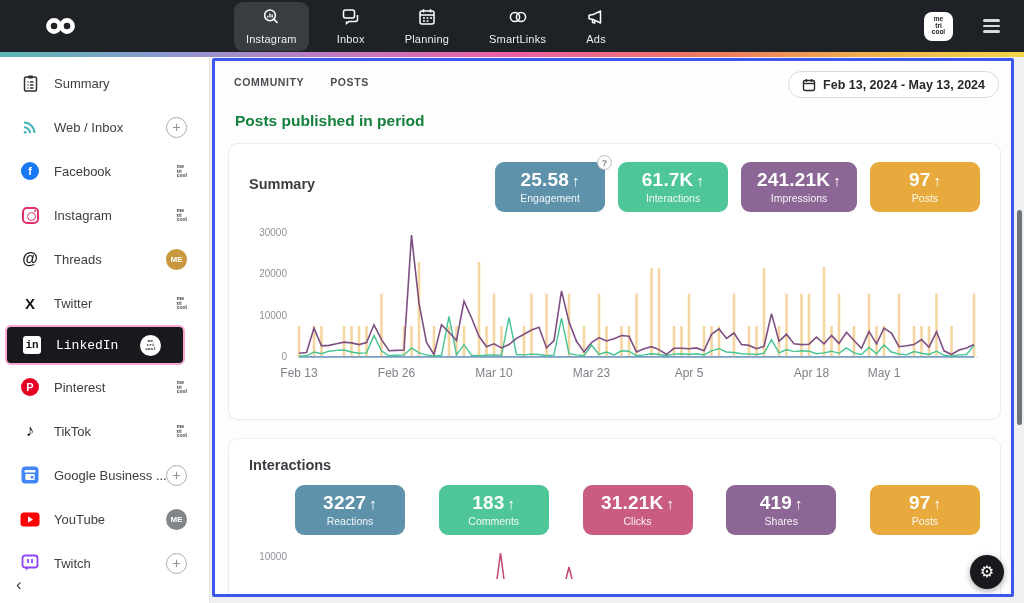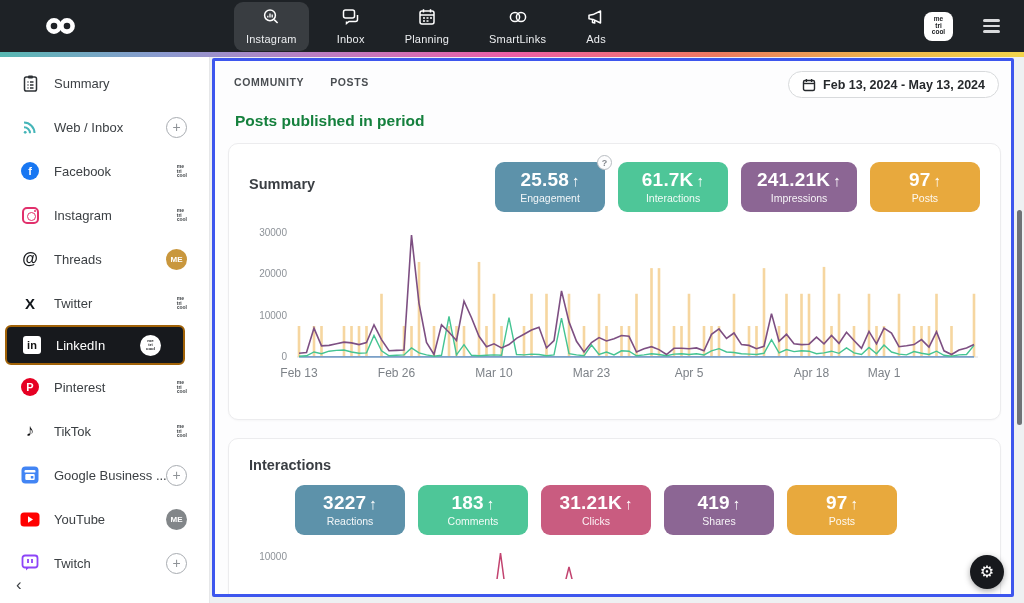--- a/index.html
+++ b/index.html
@@ -40,21 +40,21 @@
   .tiktok-g { font-size:17px; font-weight:700; color:#121214; }
   .li-sq { width:18px; height:18px; background:#fff; border-radius:3px; color:#111; font-weight:800; font-size:11px; display:flex; align-items:center; justify-content:center; }
   .badge-plus { width:21px; height:21px; border:1.5px solid #a8acb1; border-radius:50%; color:#8e9297; font-size:14px; font-weight:400; display:flex; align-items:center; justify-content:center; cursor:pointer; }
   .badge-brand { display:flex; flex-direction:column; align-items:flex-start; }
   .badge-brand i { font-style:normal; font-size:5px; line-height:4.6px; font-weight:700; color:#3c4044; }
   .badge-me { width:21px; height:21px; border-radius:50%; color:#fff; font-size:8px; font-weight:700; display:flex; align-items:center; justify-content:center; }
   .gold { background:#c9973d; }
   .grey { background:#828689; }
   .badge-brand-circle { width:21px; height:21px; background:#fff; border-radius:50%; display:flex; flex-direction:column; align-items:center; justify-content:center; }
   .badge-brand-circle i { font-style:normal; font-size:4.4px; line-height:4.2px; font-weight:700; color:#17191c; }
-  .side-item.selected { background:#17191d; border:2px solid #a16207; border-radius:6px; margin:0 24px 0 5px; padding-left:14px; height:40px; }
+  .side-item.selected { background:#17191d; border:2px solid #f9a8d4; border-radius:6px; margin:0 24px 0 5px; padding-left:14px; height:40px;font-family:Liberation Mono, monospace; }
   .side-item.selected .si-label { color:#fff; }
   .collapse { position:absolute; left:10px; bottom:6px; font-size:17px; color:#3c4044; cursor:pointer; padding:2px 6px; }
 
   
   .content { position:absolute; left:212px; top:58px; width:802px; height:539px; background:#fdfdfe; border:3px solid #3d56ee; border-radius:2px; overflow:hidden; }
   .content-head { position:relative; padding:15px 14px 0 19px; }
   .tabs { display:flex; gap:26px; }
   .tab { font-size:10.5px; letter-spacing:.6px; color:#4a4e52; font-weight:600; cursor:pointer; }
   .date-btn { position:absolute; right:12px; top:10px; display:flex; align-items:center; gap:7px; background:#fff; border:1px solid #d8dadc; border-radius:15px; height:27px; padding:0 13px; font-size:12.5px; color:#26292c; font-family:inherit; font-weight:600; cursor:pointer; }
   .page-title { margin:24px 0 0 1px; font-size:15.5px; font-weight:600; color:#15803d; }
@@ -70,21 +70,21 @@
   .tile-help { position:absolute; right:-7px; top:-7px; width:15px; height:15px; background:#fdfdfe; border:1.4px solid #b9bdc2; border-radius:50%; color:#85898e; font-size:9px; font-weight:700; display:flex; align-items:center; justify-content:center; cursor:pointer; }
 
   .chart-wrap { display:flex; margin-top:16px; }
   .ylabels { position:relative; width:46px; height:132px; flex:none; }
   .ylabels span, .y-tick { position:absolute; right:8px; font-size:10px; color:#8d9298; }
   .plot { position:relative; flex:1; height:132px; }
   .xlabels { position:relative; height:18px; margin-top:6px; }
   .x-tick { position:absolute; transform:translateX(-50%); font-size:12px; color:#7d8288; white-space:nowrap; }
 
   .card2 { margin-top:18px; height:210px; }
-  .tiles2 { margin:12px 0 0 46px; justify-content:flex-start; margin-left:46px; display:flex; gap:13px; }
+  .tiles2 { margin:12px 0 0 46px; justify-content:space-between; margin-left:46px; display:flex; gap:13px; }
   .mini-row { display:flex; margin-top:16px; }
   .mini-ylab { width:46px; flex:none; text-align:right; padding-right:8px; font-size:10px; color:#8d9298; }
   .plot2 { position:relative; flex:1; height:28px; }
 
   .fab { position:absolute; right:7px; bottom:5px; width:34px; height:34px; background:#17191d; border-radius:50%; display:flex; align-items:center; justify-content:center; box-shadow:0 2px 6px rgba(0,0,0,.35); cursor:pointer; }
   .fab span { color:#fff; font-size:16px; line-height:1; }
 
   .scroll-thumb { position:absolute; left:1017px; top:210px; width:5px; height:215px; background:#6f7276; border-radius:3px; cursor:pointer; }
 </style>
 </head>

